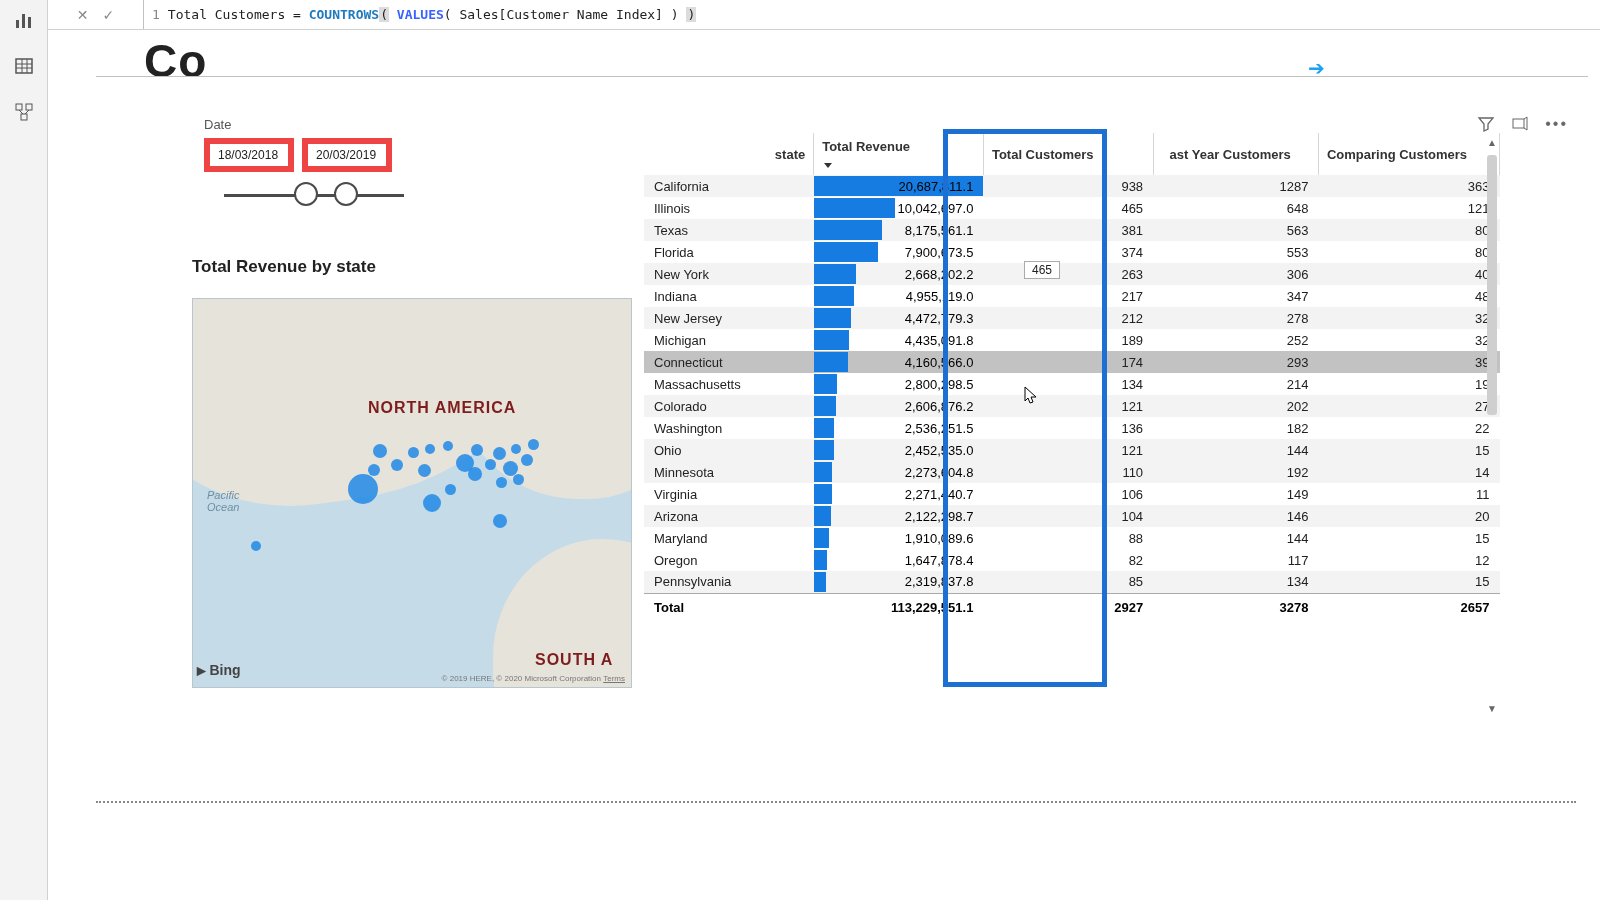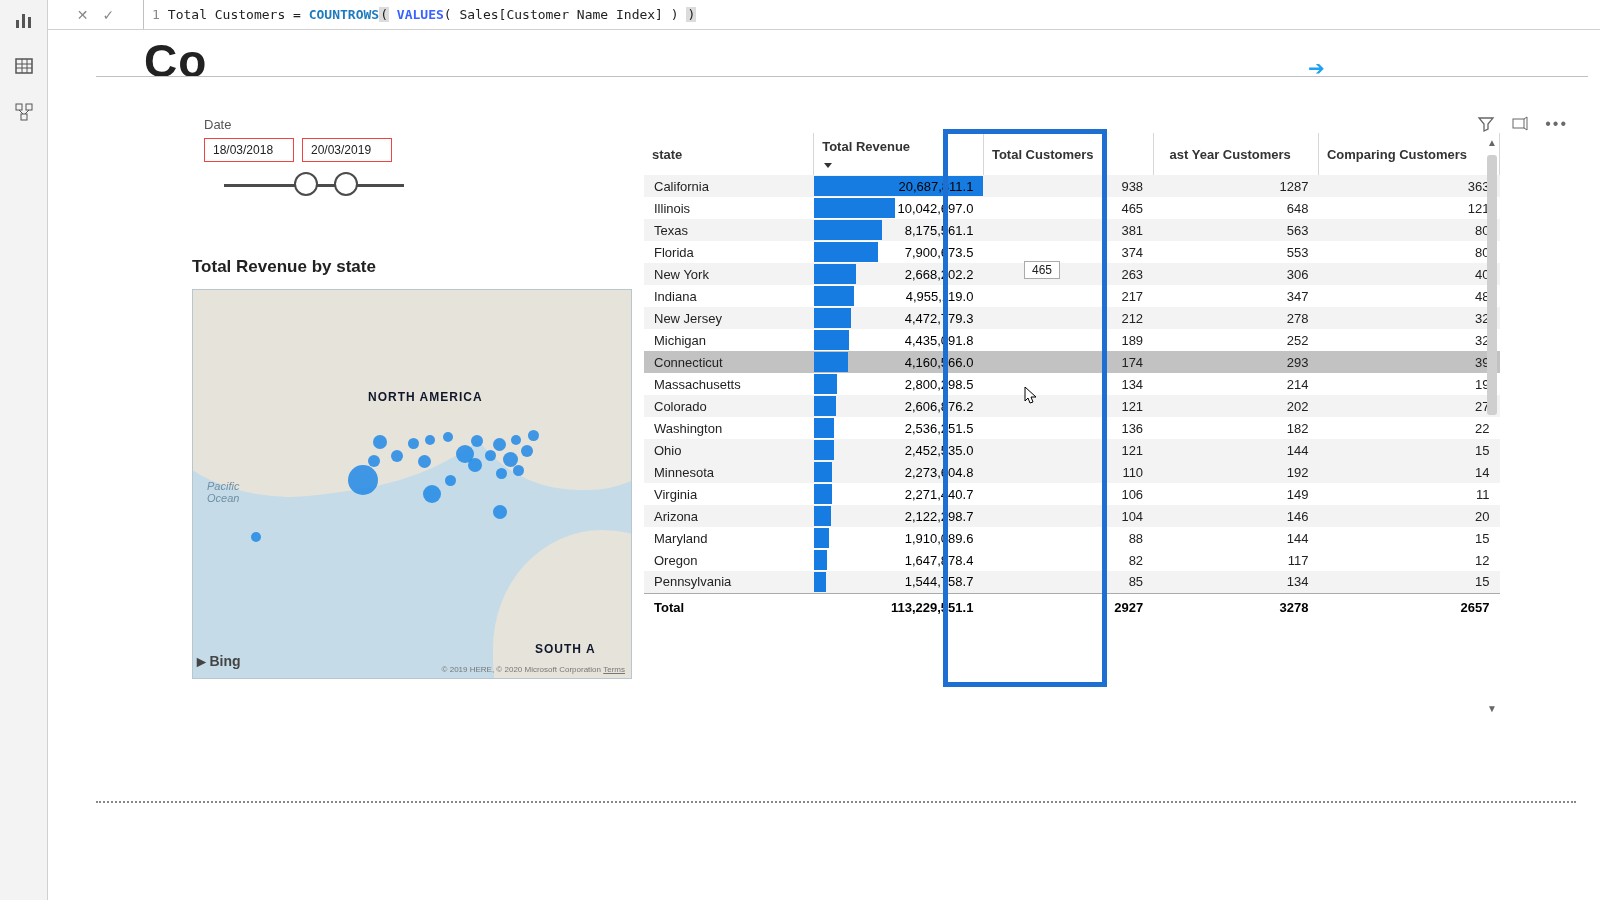--- a/index.html
+++ b/index.html
@@ -14,43 +14,43 @@
   .formula-text { padding-left: 8px; font-family: Consolas, monospace; display: flex; align-items: center; gap: 0; }
   .formula-text .ln { color: #888; margin-right: 8px; }
   .formula-text .kw1 { color: #1f7bbf; font-weight: 600; }
   .formula-text .kw2 { color: #3a62ff; font-weight: 600; }
   .formula-text .hl { background: #dcdcdc; padding: 0 1px; }
   .page-title { position: absolute; left: 96px; top: 34px; font-size: 46px; font-weight: 700; letter-spacing: 1px; color: #222; }
   .canvas { position: absolute; left: 48px; top: 76px; right: 12px; bottom: 0; border-top: 1px solid #c0c0c0; }
   .date-slicer { position: absolute; left: 108px; top: 40px; }
   .date-slicer .label { font-size: 13px; color: #555; margin-bottom: 6px; }
   .date-slicer .inputs { display: flex; gap: 8px; margin-bottom: 10px; }
-  .date-slicer input { border: 1px solid #ef4444; padding: 4px 8px; width: 90px; font-size: 12px; color: #222; }
+  .date-slicer input { border: 6px solid #ef4444; padding: 4px 8px; width: 90px; font-size: 12px; color: #222; }
   .slider { position: relative; width: 180px; height: 26px; margin-left: 20px; }
   .slider .track { position: absolute; top: 12px; left: 0; right: 0; height: 3px; background: #4b4b4b; }
   .slider .knob { position: absolute; top: 0; width: 24px; height: 24px; border: 2px solid #4b4b4b; border-radius: 50%; background: #fff; }
 
   .map-block { position: absolute; left: 96px; top: 180px; width: 450px; }
-  .map-block .title { font-size: 17px; font-weight: 600; margin-bottom: 12px; color: #222; }
+  .map-block .title { font-size: 17px; font-weight: 600; margin-bottom: 21px; color: #222; }
   .map { width: 440px; height: 390px; background: #c5dbe8; position: relative; overflow: hidden; border: 1px solid #b8c6d0; }
   .map .land { position: absolute; background: #e6e3da; border-radius: 50%; }
-  .map .label { position: absolute; font-size: 12px; font-weight: 700; color: #0f172a; letter-spacing: 1px; }
+  .map .label { position: absolute; font-size: 16px; font-weight: 700; color: #7f1d1d; letter-spacing: 1px; }
   .map .bubble { position: absolute; background: #2088e5; border-radius: 50%; opacity: 0.85; }
   .map .bing { position: absolute; left: 4px; bottom: 6px; font-size: 14px; font-weight: 700; color: #444; }
   .map .bing span.b { font-size: 17px; vertical-align: -1px; }
   .map .attr { position: absolute; right: 6px; bottom: 4px; font-size: 8px; color: #777; }
   .map .attr a { color: #777; text-decoration: underline; }
   .ocean-lbl { position:absolute; font-size:11px; color:#6f8fa5; font-style:italic; line-height:1.1; }
 
   .visual-tools { position: absolute; top: 38px; right: 20px; display: flex; gap: 16px; color: #6a6a6a; }
   .visual-tools .vt { cursor: pointer; }
 
   .table-block { position: absolute; left: 548px; top: 56px; width: 856px; height: 584px; }
   .tbl { width: 100%; border-collapse: collapse; font-size: 13px; }
-  .tbl th { text-align: left; font-weight: 600; padding: 6px 8px; border-right: 1px solid #d6d6d6; background: #fff; color: #333; white-space: nowrap; }
+  .tbl th { text-align: right; font-weight: 600; padding: 6px 8px; border-right: 1px solid #d6d6d6; background: #fff; color: #333; white-space: nowrap; }
   .tbl th.num { text-align: left; }
   .tbl td { padding: 2px 10px; height: 22px; }
   .tbl .state-col { width: 150px; }
   .tbl .rev-col { width: 150px; }
   .tbl .cust-col { width: 150px; }
   .tbl .ly-col   { width: 130px; }
   .tbl .comp-col { width: 160px; }
   .tbl td.num { text-align: right; }
   .tbl tr.r0 { background: #f3f3f3; }
   .tbl tr.r1 { background: #fff; }
@@ -381,21 +381,21 @@
                   <span class="val">1,647,878.4</span>
                 </td>
                 <td class="num">82</td>
                 <td class="num">117</td>
                 <td class="num">12</td>
               </tr>
               <tr class="r0">
                 <td>Pennsylvania</td>
                 <td class="revcell">
                   <span class="bar" style="width:7%"></span>
-                  <span class="val">1,544,758.7</span>
+                  <span class="val">2,319,837.8</span>
                 </td>
                 <td class="num">85</td>
                 <td class="num">134</td>
                 <td class="num">15</td>
               </tr>
             </tbody>
           <tfoot>
             <tr>
               <td class="state">Total</td>
               <td class="num" style="font-weight:700;">113,229,551.1</td>

